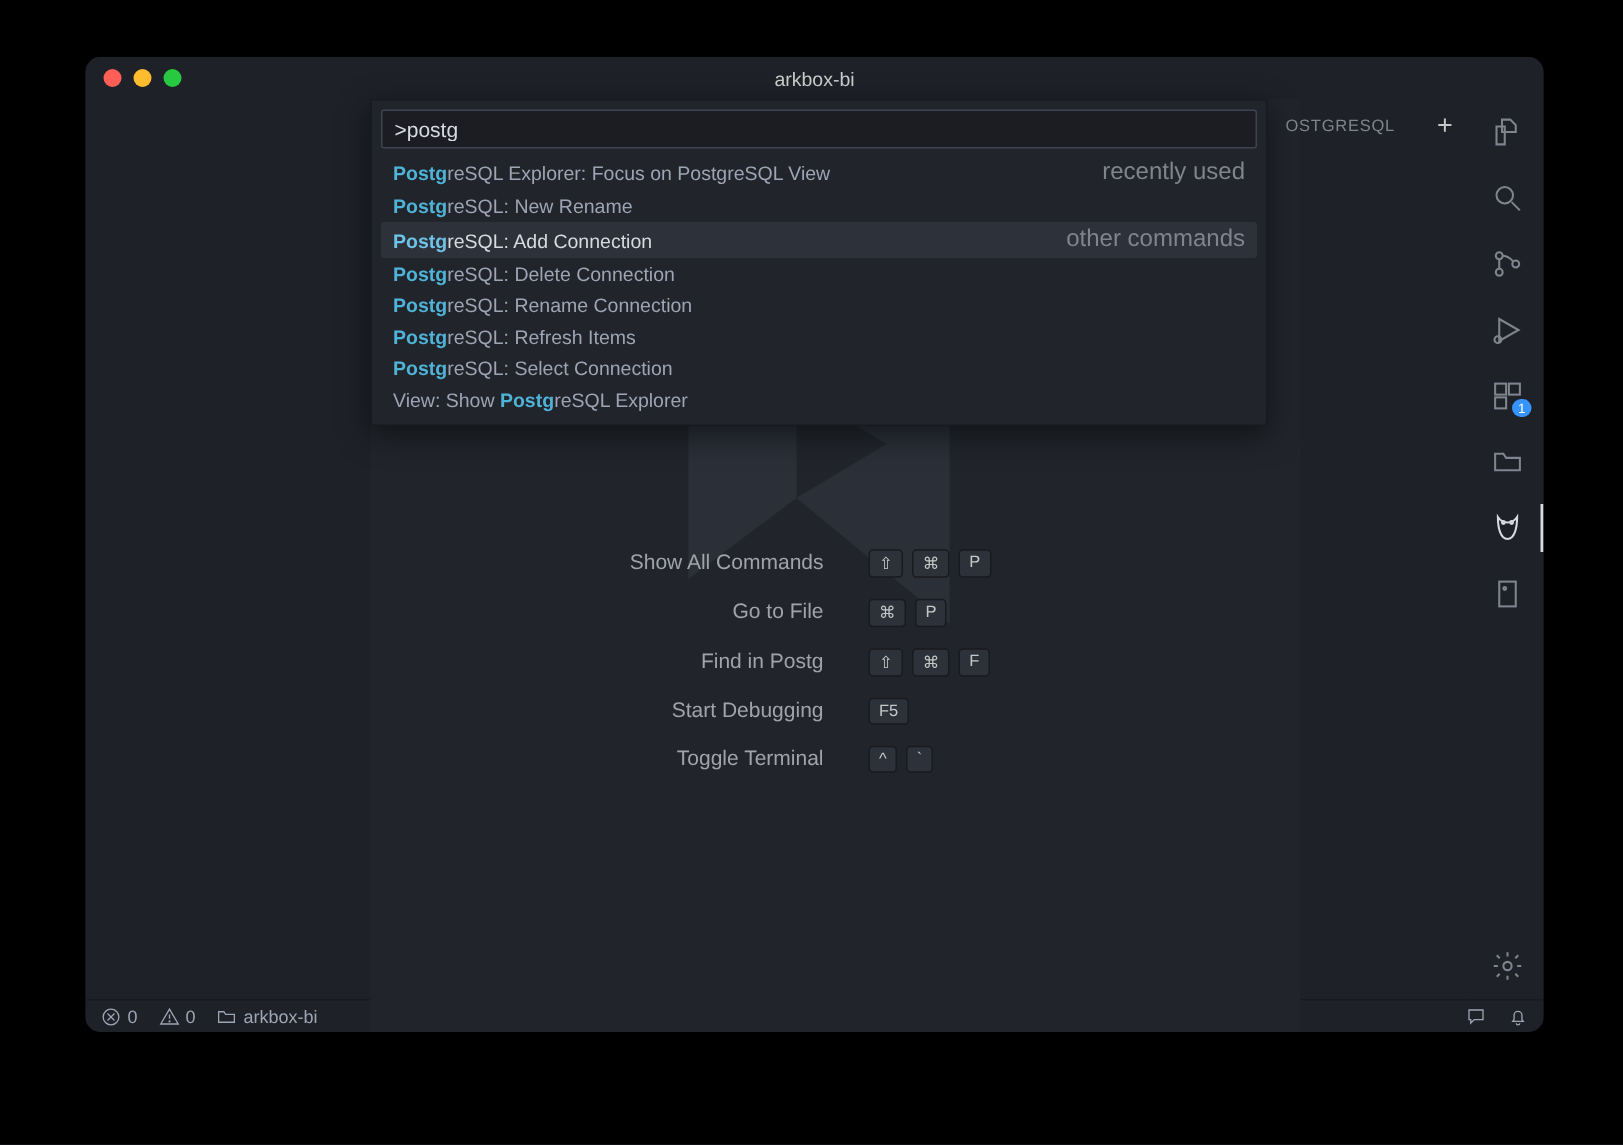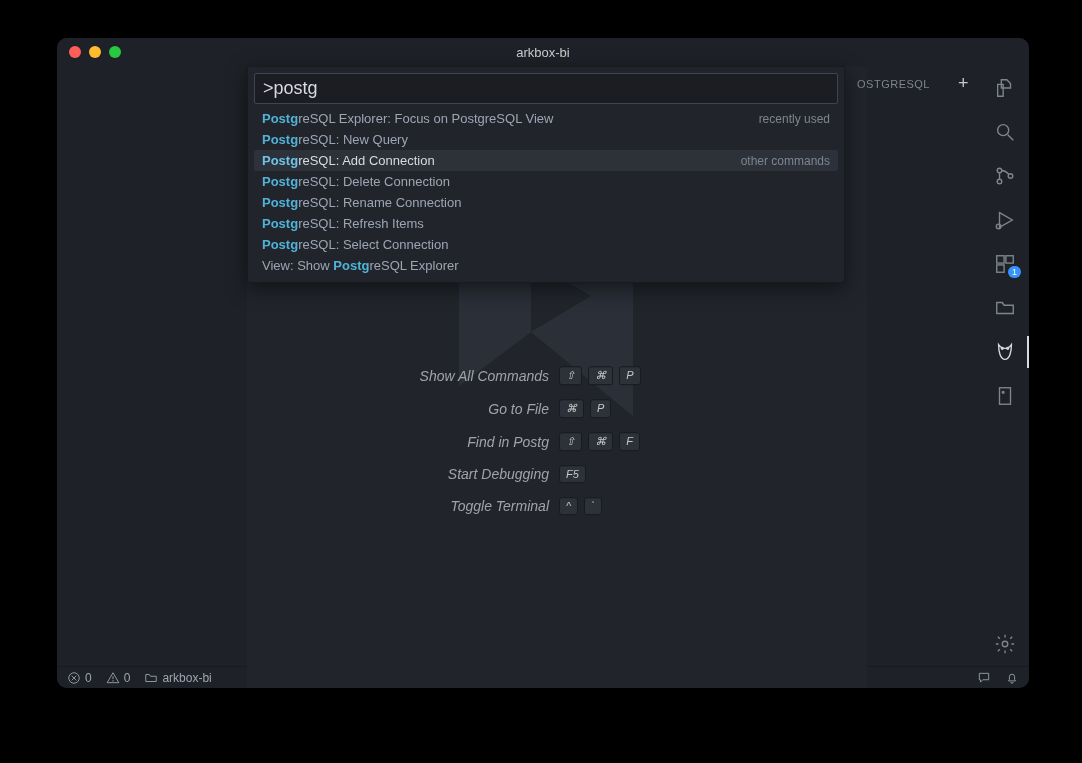--- a/index.html
+++ b/index.html
@@ -109,51 +109,50 @@
   }
   .palette-input-wrap {
     background:#1b1d23;
     border:1px solid #3e4451;
     border-radius:2px;
     padding: 4px 8px;
     margin-bottom:4px;
   }
   .palette-input {
     width:100%; background:transparent; border:none; outline:none;
-    color:#d7dae0; font-size:18px; font-family:inherit;
+    color:#d7dae0; font-size:14px; font-family:inherit;
   }
   .palette-list { }
   .palette-item {
     display:flex; justify-content:space-between; align-items:center;
     padding: 3px 8px;
     color:#9da5b4; font-size:13px;
     cursor:pointer;
     border-radius:2px;
   }
   .palette-item.selected {
     background:#2c313a;
     color:#d7dae0;
   }
   .palette-item .hl { color:#4fb3d8; font-weight:600;}
   .palette-item.selected .hl { color:#6fc3e8;}
-  .palette-item .hint { color:#7f848e; font-size:12px;}
+  .palette-item .hint { color:#7f848e; font-size:16px;}
 
   .watermark {
     position:absolute;
     left:0; right:110px; top:55%;
     transform:translateY(-20%);
     display:flex; flex-direction:column; gap:14px;
     align-items:center;
     color:#7f848e;
     z-index:5;
   }
   .wm-row {
-    display:flex; align-items:center; gap:10px;
+    display:flex; gap:30px;
     width: 420px;
-    font-style: italic;
   }
   .wm-label {
     width: 200px; text-align:right; color:#a0a4aa; font-size:14px;
   }
   .wm-keys { display:flex; gap:6px;}
   .key {
     background:#2c313a; color:#c5c8c6;
     border-radius:3px; padding:2px 6px;
     font-size:11px; min-width:16px; text-align:center;
     border:1px solid #181a1f;
@@ -312,21 +311,21 @@
     <div class="palette">
       <div class="palette-input-wrap">
         <input class="palette-input" value="&gt;postg" style="">
       </div>
       <div class="palette-list" id="palette-list">
           <div class="palette-item">
             <span><span class="hl">Postg</span><span>reSQL Explorer: Focus on PostgreSQL View</span></span>
             <span class="hint">recently used</span>
           </div>
           <div class="palette-item">
-            <span><span class="hl">Postg</span><span>reSQL: New Query</span></span>
+            <span><span class="hl">Postg</span><span>reSQL: New Rename</span></span>
           </div>
           <div class="palette-item selected">
             <span><span class="hl">Postg</span><span>reSQL: Add Connection</span></span>
             <span class="hint">other commands</span>
           </div>
           <div class="palette-item">
             <span><span class="hl">Postg</span><span>reSQL: Delete Connection</span></span>
           </div>
           <div class="palette-item">
             <span><span class="hl">Postg</span><span>reSQL: Rename Connection</span></span>

